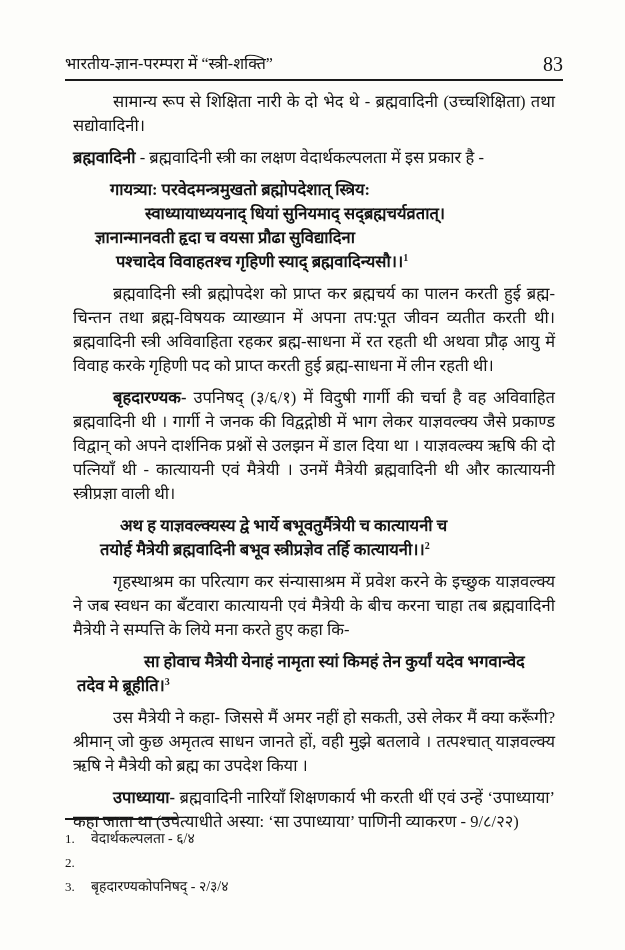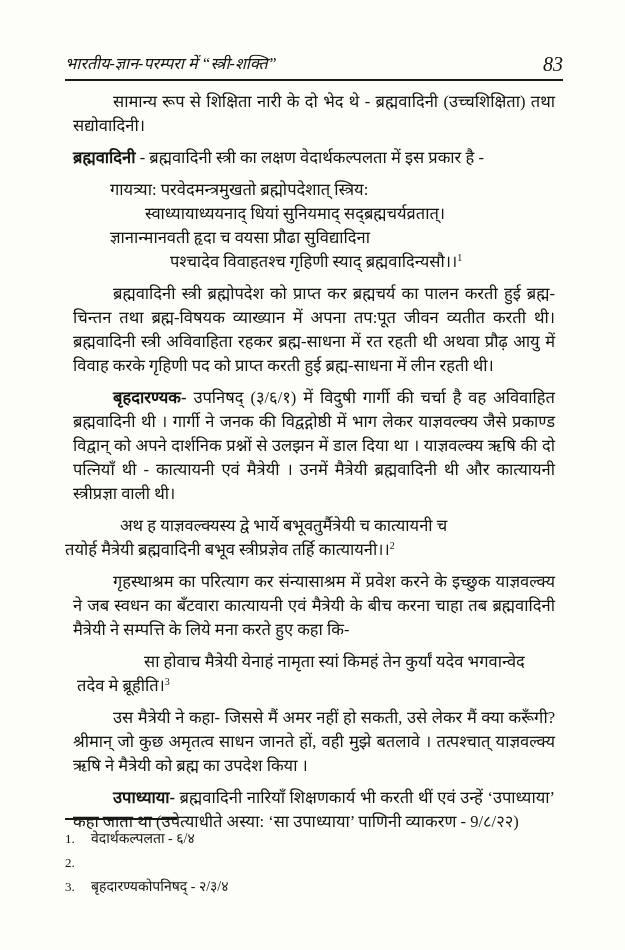--- a/index.html
+++ b/index.html
@@ -8,29 +8,29 @@
     width:625px;height:950px;
     margin:0 auto;
     box-sizing:border-box;
     padding:54px 62px 0 65px;
     background:#fdfdfa;
     color:#141414;
     font-family:"Liberation Serif","DejaVu Serif",serif;
   }
   .header{
     display:flex;justify-content:space-between;align-items:flex-end;
-    font-size:16px;line-height:20px;font-style:italic;
+    font-size:16px;line-height:20px;
   }
   .pnum{font-size:20px;}
   .hrule{border-top:2.5px solid #1a1a1a;margin-top:5px;}
   .body{margin-top:9px;font-size:16.5px;line-height:24px;text-align:justify;}
   p.para{margin:8px;}
   .indent{text-indent:40px;}
   .bold{font-weight:bold;}
-  .verse{font-weight:normal;margin:5px 0;text-align:left;}
+  .verse{font-weight:bold;margin:5px 0;text-align:left;}
   .vline{white-space:normal;}
   sup{font-size:10px;line-height:0;vertical-align:super;}
   .footer{position:absolute;left:65px;right:62px;top:818px;}
   .fnrule{width:112px;border-top:2.5px solid #1a1a1a;margin:0 0 7px 0;}
   .fn{display:flex;font-size:14px;line-height:24px;text-align:left;}
   .fn-num{min-width:26px;font-size:13px;}
 </style>
 </head>
 <body>
 
@@ -44,31 +44,31 @@
 
   <div class="body">
 
     <p class="para indent">सामान्य रूप से शिक्षिता नारी के दो भेद थे - ब्रह्मवादिनी (उच्चशिक्षिता) तथा सद्योवादिनी।</p>
 
     <p class="para"><span class="bold">ब्रह्मवादिनी</span><span> - ब्रह्मवादिनी स्त्री का लक्षण वेदार्थकल्पलता में इस प्रकार है -</span></p>
 
     <div class="verse">
       <div class="vline" style="margin-left:45px">गायत्र्या: परवेदमन्त्रमुखतो ब्रह्मोपदेशात् स्त्रिय:</div>
       <div class="vline" style="margin-left:80px">स्वाध्यायाध्ययनाद् धियां सुनियमाद् सद्ब्रह्मचर्यव्रतात्।</div>
-      <div class="vline" style="margin-left:45px">ज्ञानान्मानवती हृदा च वयसा प्रौढा सुविद्यादिना</div>
-      <div class="vline" style="margin-left:105px"><span>पश्चादेव विवाहतश्च गृहिणी स्याद् ब्रह्मवादिन्यसौ।।</span><sup>1</sup></div>
+      <div class="vline" style="margin-left:30px">ज्ञानान्मानवती हृदा च वयसा प्रौढा सुविद्यादिना</div>
+      <div class="vline" style="margin-left:51px"><span>पश्चादेव विवाहतश्च गृहिणी स्याद् ब्रह्मवादिन्यसौ।।</span><sup>1</sup></div>
     </div>
 
     <p class="para indent">ब्रह्मवादिनी स्त्री ब्रह्मोपदेश को प्राप्त कर ब्रह्मचर्य का पालन करती हुई ब्रह्म-चिन्तन तथा ब्रह्म-विषयक व्याख्यान में अपना तप:पूत जीवन व्यतीत करती थी। ब्रह्मवादिनी स्त्री अविवाहिता रहकर ब्रह्म-साधना में रत रहती थी अथवा प्रौढ़ आयु में विवाह करके गृहिणी पद को प्राप्त करती हुई ब्रह्म-साधना में लीन रहती थी।</p>
 
     <p class="para indent"><span class="bold">बृहदारण्यक-</span><span> उपनिषद् (३/६/१) में विदुषी गार्गी की चर्चा है वह अविवाहित ब्रह्मवादिनी थी । गार्गी ने जनक की विद्वद्गोष्ठी में भाग लेकर याज्ञवल्क्य जैसे प्रकाण्ड विद्वान् को अपने दार्शनिक प्रश्नों से उलझन में डाल दिया था । याज्ञवल्क्य ऋषि की दो पत्नियाँ थी - कात्यायनी एवं मैत्रेयी । उनमें मैत्रेयी ब्रह्मवादिनी थी और कात्यायनी स्त्रीप्रज्ञा वाली थी।</span></p>
 
     <div class="verse">
       <div class="vline" style="margin-left:55px">अथ ह याज्ञवल्क्यस्य द्वे भार्ये बभूवतुर्मैत्रेयी च कात्यायनी च</div>
-      <div class="vline" style=""><span>तयोर्ह मैत्रेयी ब्रह्मवादिनी बभूव स्त्रीप्रज्ञेव तर्हि कात्यायनी।।</span><sup>2</sup></div>
+      <div class="vline" style="margin-left:35px"><span>तयोर्ह मैत्रेयी ब्रह्मवादिनी बभूव स्त्रीप्रज्ञेव तर्हि कात्यायनी।।</span><sup>2</sup></div>
     </div>
 
     <p class="para indent">गृहस्थाश्रम का परित्याग कर संन्यासाश्रम में प्रवेश करने के इच्छुक याज्ञवल्क्य ने जब स्वधन का बँटवारा कात्यायनी एवं मैत्रेयी के बीच करना चाहा तब ब्रह्मवादिनी मैत्रेयी ने सम्पत्ति के लिये मना करते हुए कहा कि-</p>
 
     <div class="verse">
       <div class="vline" style="margin-left:79px">सा होवाच मैत्रेयी येनाहं नामृता स्यां किमहं तेन कुर्यां यदेव भगवान्वेद</div>
       <div class="vline" style="margin-left:12px"><span>तदेव मे ब्रूहीति।</span><sup>3</sup></div>
     </div>
 
     <p class="para indent">उस मैत्रेयी ने कहा- जिससे मैं अमर नहीं हो सकती, उसे लेकर मैं क्या करूँगी? श्रीमान् जो कुछ अमृतत्व साधन जानते हों, वही मुझे बतलावे । तत्पश्चात् याज्ञवल्क्य ऋषि ने मैत्रेयी को ब्रह्म का उपदेश किया ।</p>

